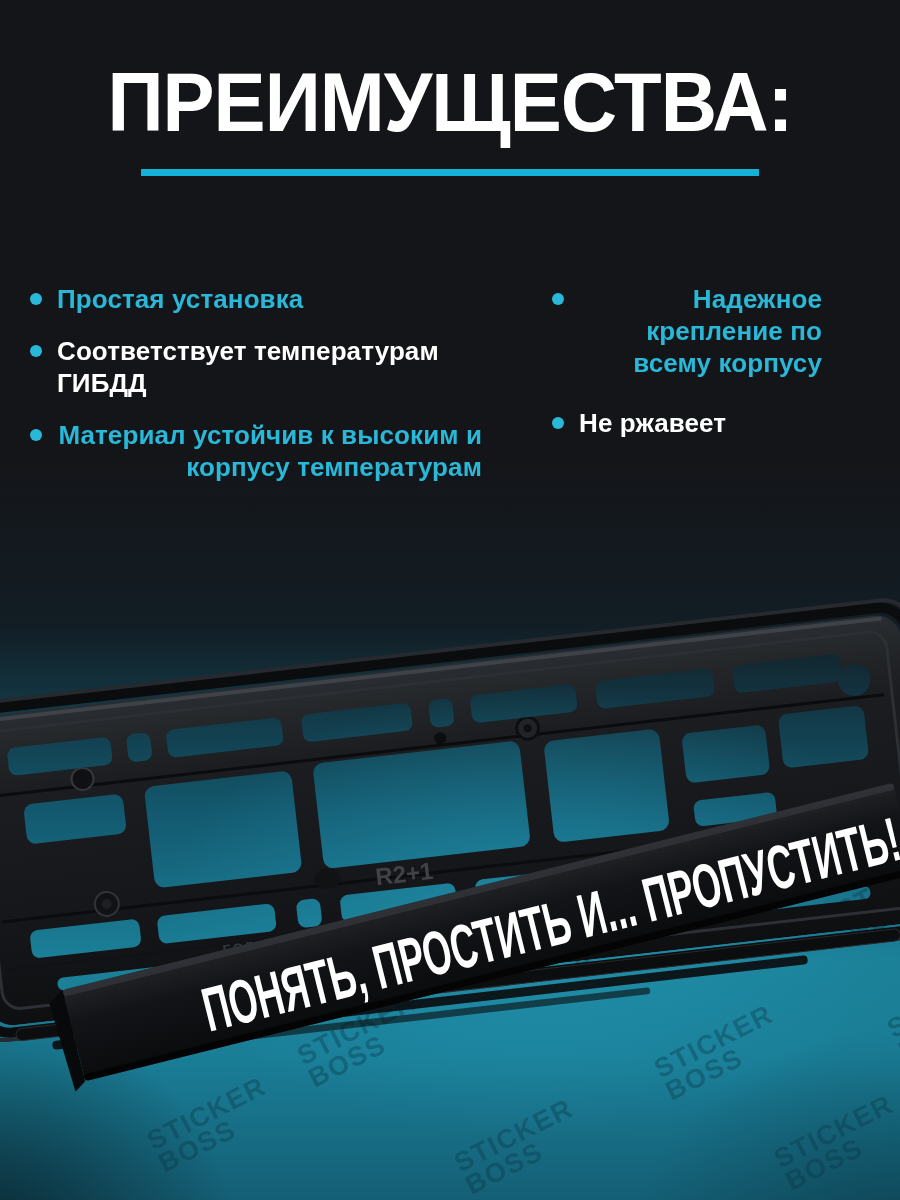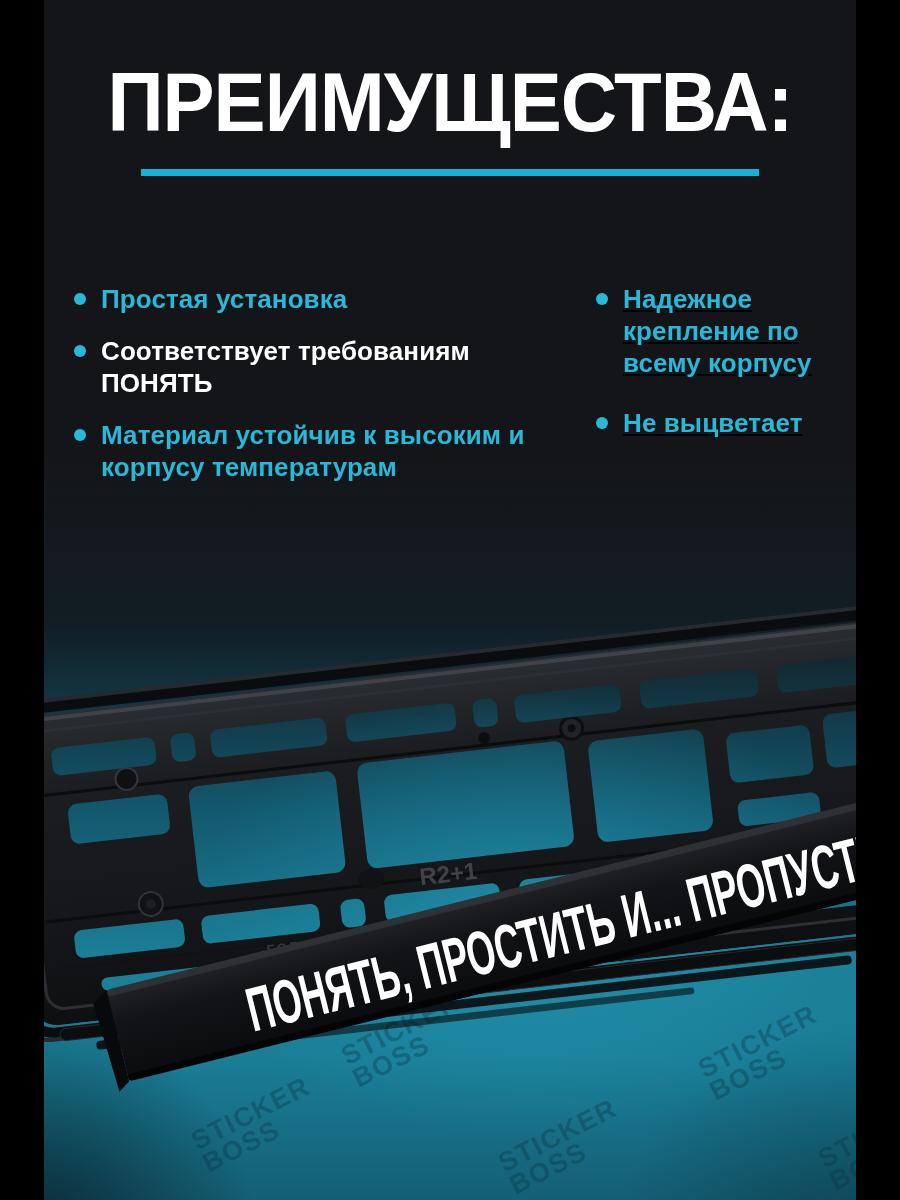--- a/index.html
+++ b/index.html
@@ -1,18 +1,18 @@
 <!DOCTYPE html>
 <html><head>
 <meta charset="utf-8">
 <style>
   html,body{margin:0;padding:0;background:#000;}
   .canvas{
     position:relative;
-    width:812px;height:1200px;
+    width:900px;height:1200px;
     margin:0 auto;
     overflow:hidden;
     font-family:"Liberation Sans", sans-serif;
     background:
       radial-gradient(ellipse 58% 26% at 60% 76%, rgba(38,158,188,0.55), rgba(38,158,188,0) 72%),
       radial-gradient(ellipse 46% 32% at -2% 104%, rgba(6,16,22,0.72), rgba(6,16,22,0) 62%),
       radial-gradient(ellipse 50% 30% at 102% 105%, rgba(9,42,55,0.55), rgba(9,42,55,0) 65%),
       linear-gradient(180deg,#141518 0%,#141519 38%,#121d24 52%,#135a70 68%,#1b8098 80%,#1a7e97 88%,#145f75 100%);
   }
   
@@ -22,24 +22,24 @@
     letter-spacing:-1px;color:#ffffff;
     transform:scaleY(1.06);transform-origin:center bottom;
   }
   .hdr .underline{width:618px;height:7px;margin:5px auto 0;background:#14b2d6;}
   
   .benefits{position:absolute;top:283px;left:0;width:100%;}
   .benefits ul{list-style:none;margin:0;padding:0;position:absolute;top:0;}
   .col-left{left:30px;width:452px;}
   .col-right{left:552px;width:270px;}
   .benefits li{display:flex;align-items:flex-start;gap:15px;margin-bottom:20px;}
-  .col-right li{margin-bottom:28px;text-decoration:underline;}
+  .col-right li{margin-bottom:28px;}
   .dot{flex:0 0 auto;width:12px;height:12px;border-radius:50%;background:#29b8d8;margin-top:10px;}
   .btxt{font-size:26px;line-height:32px;font-weight:700;letter-spacing:0.1px;color:#ffffff;}
-  li.hl .btxt{color:#29b8d8;}
+  li.hl .btxt{color:#29b8d8;text-align:right;}
   
   .watermarks{position:absolute;top:540px;left:0;width:900px;height:660px;pointer-events:none;}
   .wm{
     position:absolute;transform:rotate(-27deg);
     font-weight:800;font-size:27px;line-height:25px;letter-spacing:1.5px;
     color:#083040;opacity:0.33;
   }
   .wm span{display:block;}
   .wm:nth-child(1){left:560px;top:355px;}
   .wm:nth-child(2){left:838px;top:330px;}
@@ -65,35 +65,35 @@
   </div>
 
   <div class="benefits">
     <ul class="col-left">
       <li class="hl">
         <span class="dot"></span>
         <span class="btxt">Простая установка</span>
       </li>
       <li>
         <span class="dot"></span>
-        <span class="btxt">Соответствует требованиям ПОНЯТЬ</span>
+        <span class="btxt">Соответствует температурам ГИБДД</span>
       </li>
       <li class="hl">
         <span class="dot"></span>
         <span class="btxt">Материал устойчив к высоким и корпусу температурам</span>
       </li>
     </ul>
     <ul class="col-right">
       <li class="hl">
         <span class="dot"></span>
         <span class="btxt">Надежное крепление по всему корпусу</span>
       </li>
-      <li class="hl">
-        <span class="dot"></span>
-        <span class="btxt">Не выцветает</span>
+      <li>
+        <span class="dot"></span>
+        <span class="btxt">Не ржавеет</span>
       </li>
     </ul>
   </div>
 
   <div class="watermarks">
     <div class="wm">
         <span>STICKER</span>
         <span>BOSS</span>
       </div>
     <div class="wm">

